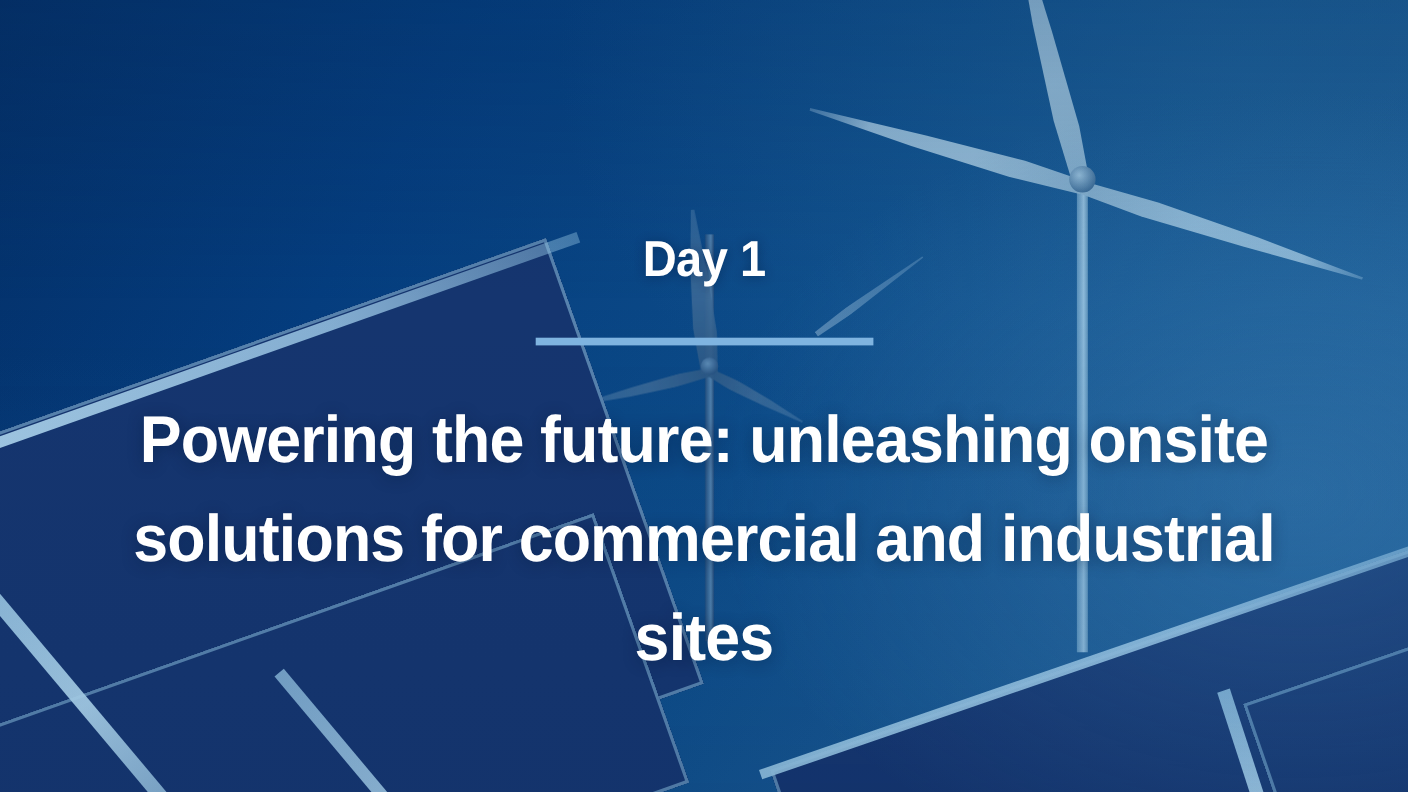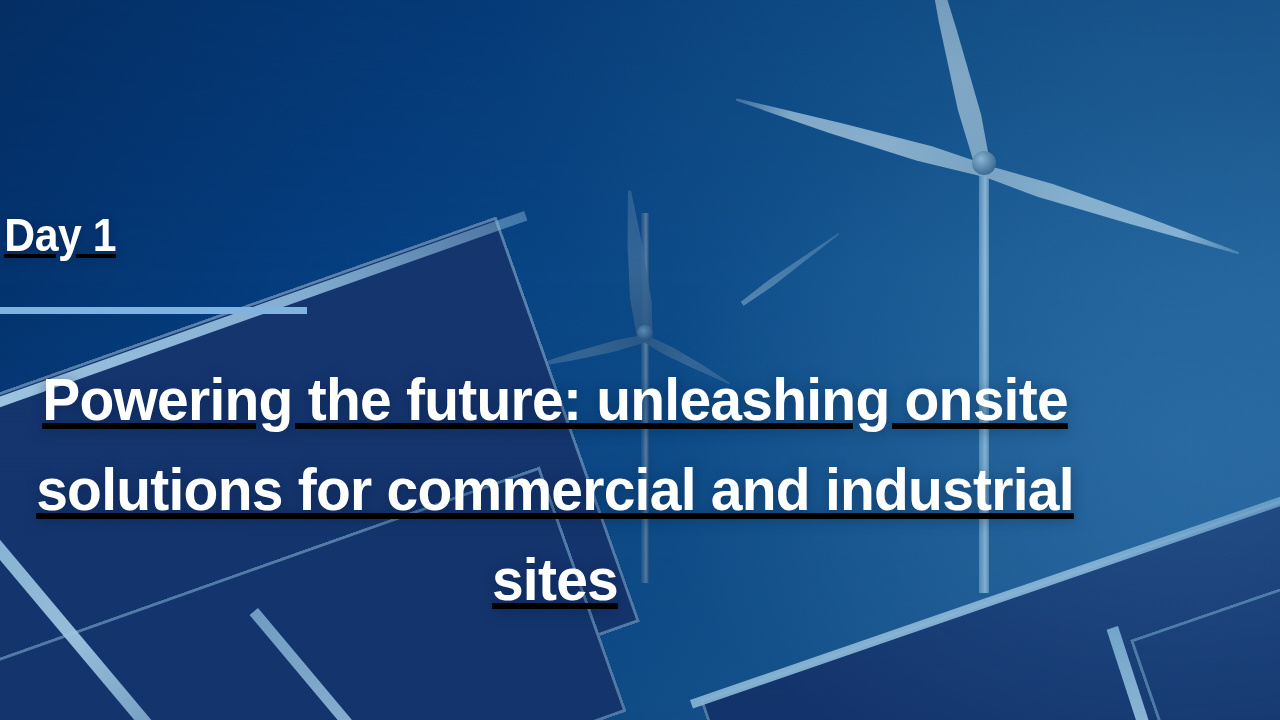--- a/index.html
+++ b/index.html
@@ -163,22 +163,21 @@
     position:absolute; inset:0;
     background:
       radial-gradient(ellipse 760px 520px at 92% 62%, rgba(64,132,186,0.36) 0%, rgba(64,132,186,0) 70%),
       linear-gradient(180deg, rgba(4,45,92,0.22) 0%, rgba(4,45,92,0) 38%, rgba(8,40,84,0.10) 100%);
   }
 
   
   .content {
     position:absolute; inset:0;
     display:flex; flex-direction:column;
-    align-items:flex-start;
-    text-decoration:underline;
+    align-items:center;
   }
 
   .eyebrow {
     margin-top:212px;
     font-size:46px;
     font-weight:700;
     line-height:1;
     color:#ffffff;
     letter-spacing:-0.5px;
     transform:scaleX(0.93);

